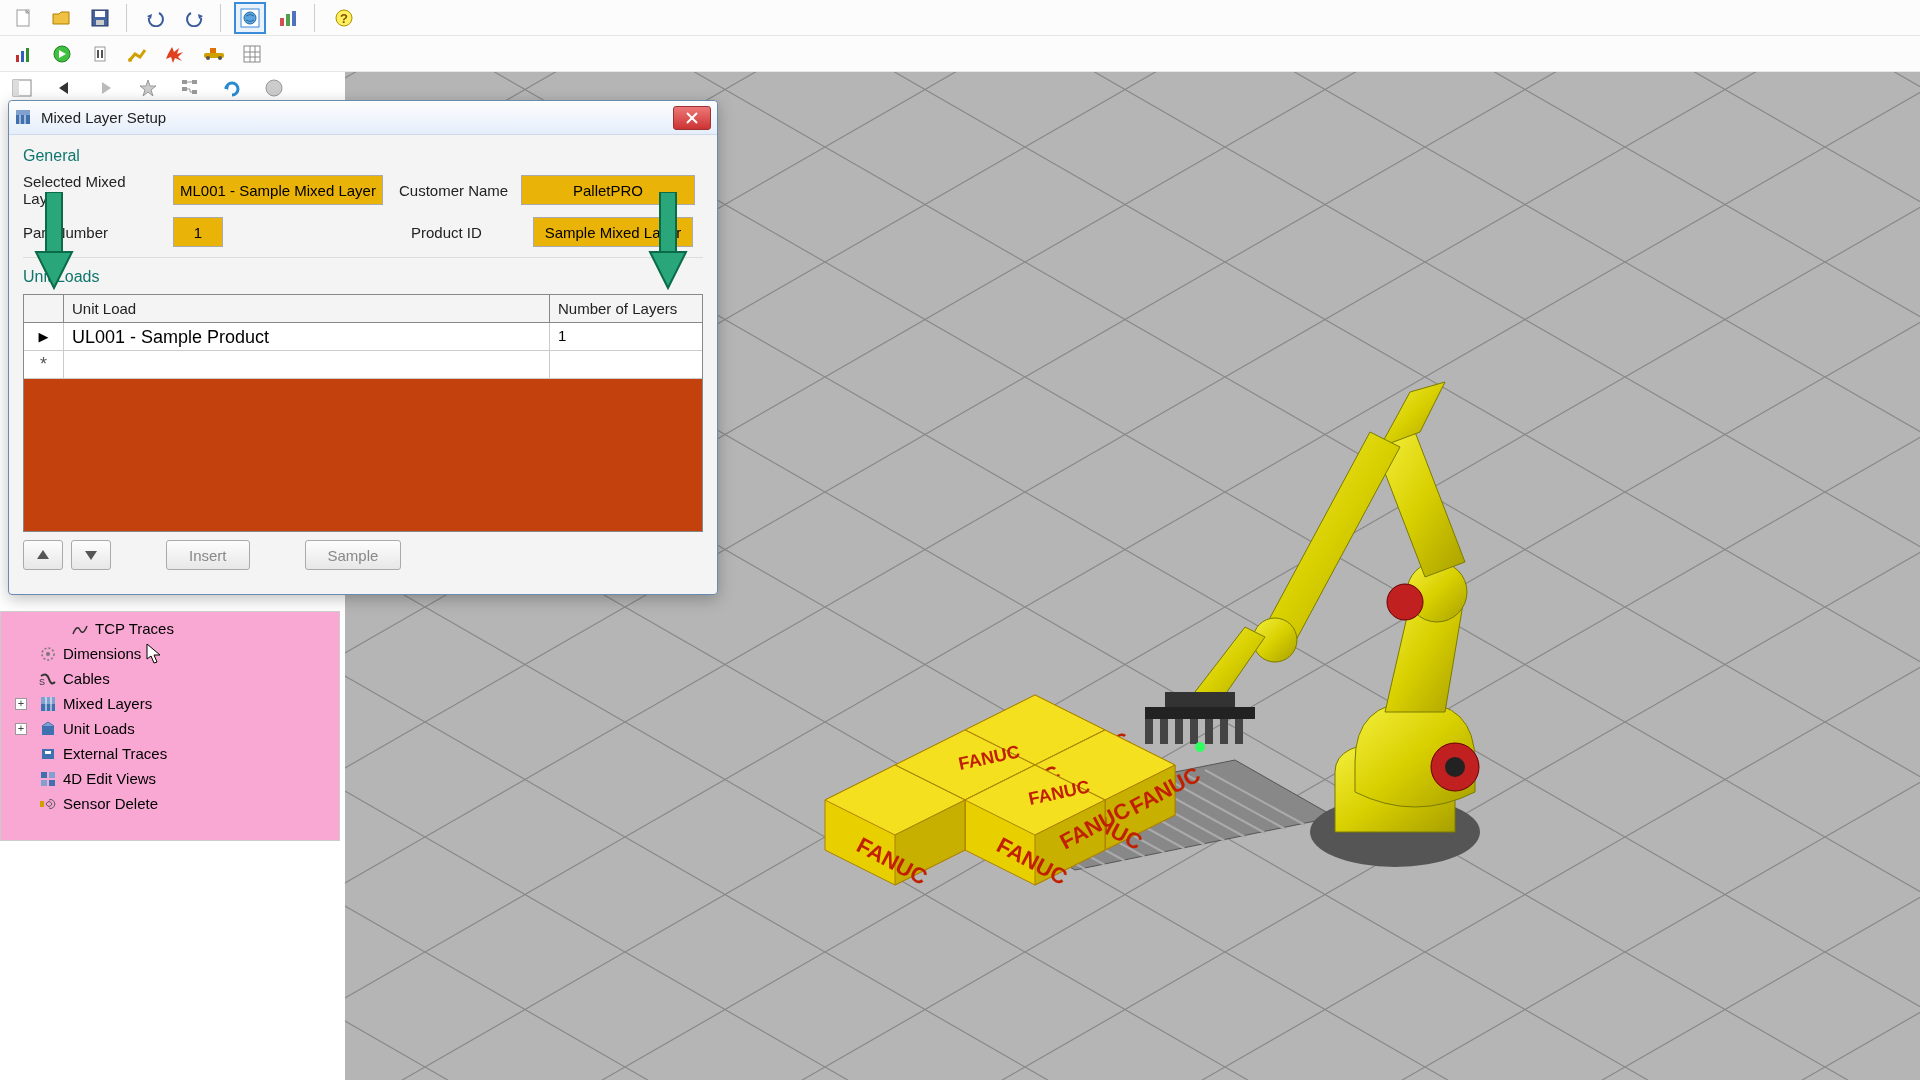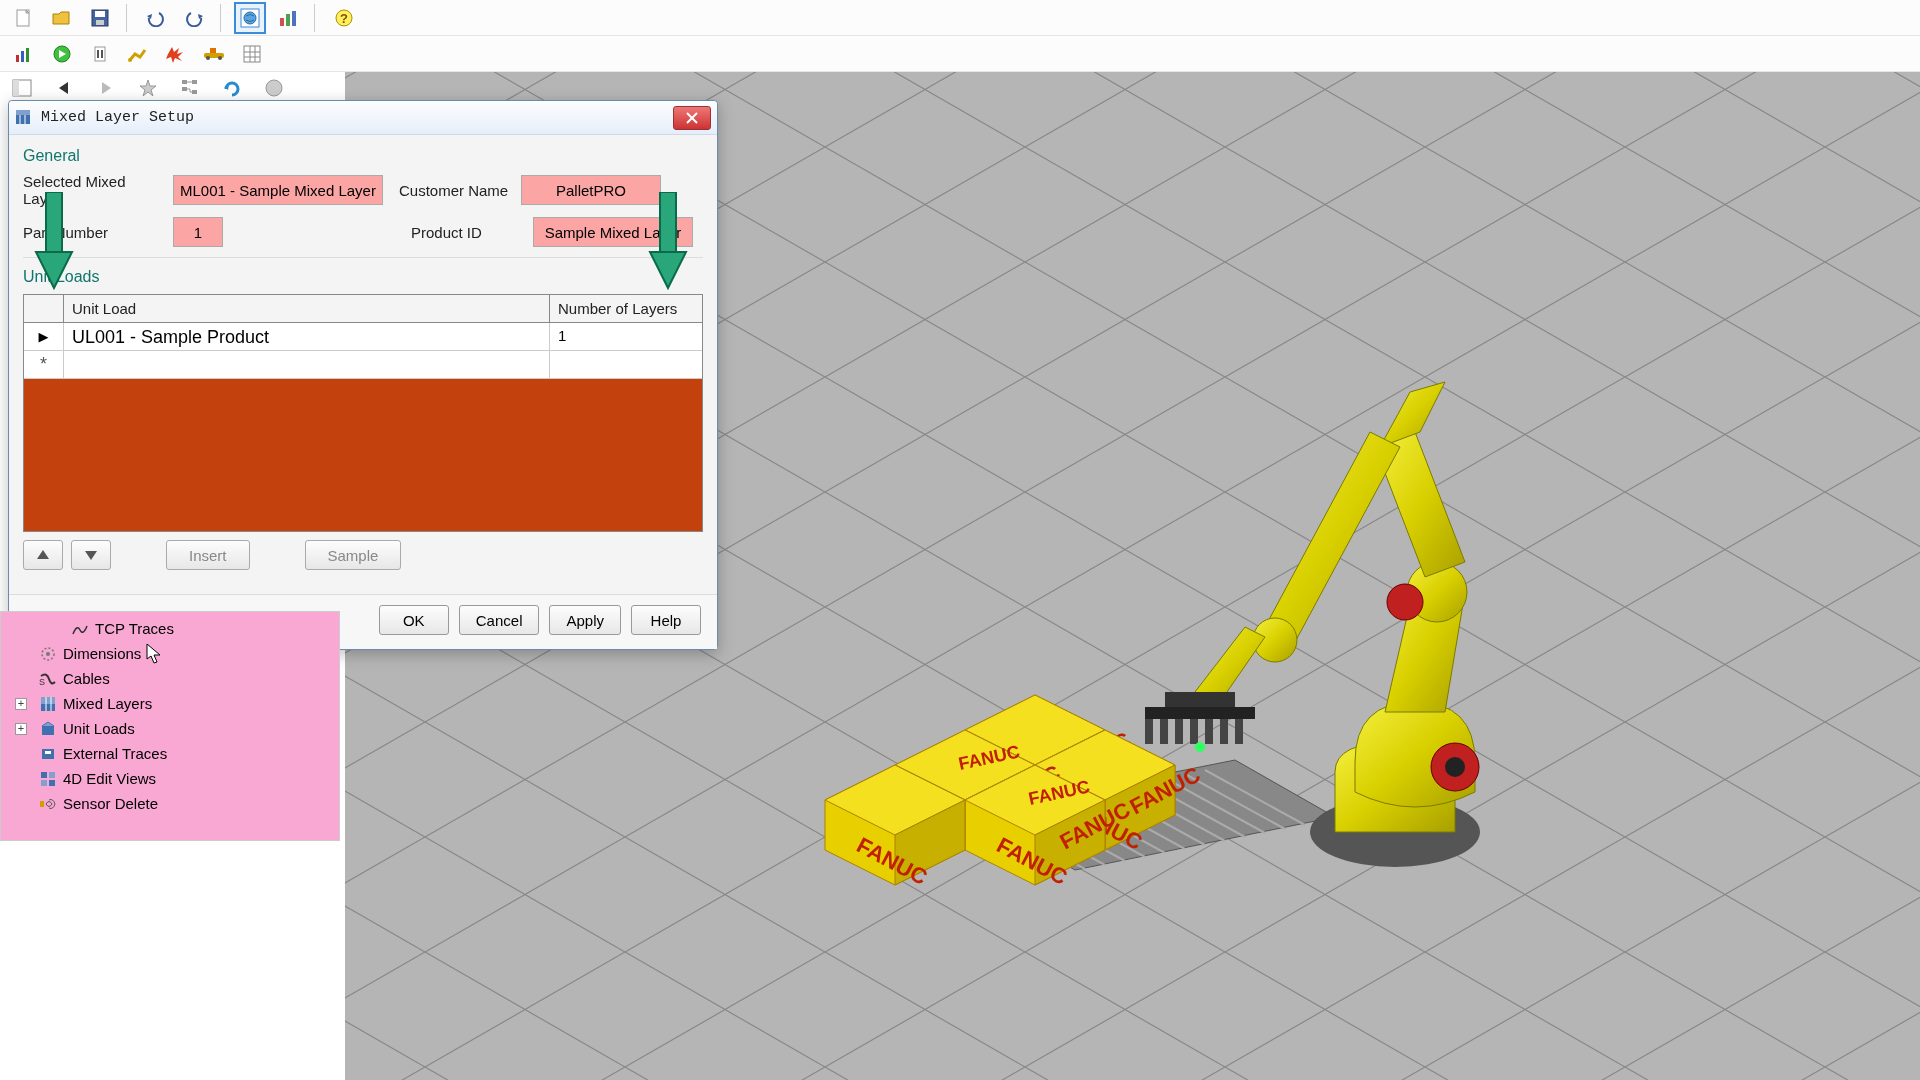--- a/index.html
+++ b/index.html
@@ -12,28 +12,28 @@
 .tb-sep { width: 4px; height: 28px; border-left: 1px solid #ccc; margin: 0 4px; }
 
 
 .viewport { position: absolute; top: 72px; left: 345px; right: 0; bottom: 0; background: #b0b0b0; overflow: hidden; }
 .viewport svg { width: 100%; height: 100%; }
 
 
 .dialog { position: absolute; left: 8px; top: 100px; width: 710px; background: #f4f4f4; border: 1px solid #6a8bb0; border-radius: 4px; box-shadow: 0 4px 16px rgba(0,0,0,0.25); }
 .titlebar { height: 34px; background: linear-gradient(#fdfdfd, #e5eefb); display: flex; align-items: center; padding: 0 6px; border-bottom: 1px solid #cfd9e8; border-radius: 4px 4px 0 0; }
 .titlebar .title-icon { width: 18px; height: 18px; margin-right: 8px; }
-.titlebar .title-text { font-size: 15px; color: #222; flex: 1; font-family: Liberation Mono, monospace; }
+.titlebar .title-text { font-size: 15px; color: #222; flex: 1; }
 .close-btn { width: 38px; height: 24px; background: linear-gradient(#e77, #c33); border: 1px solid #933; border-radius: 3px; color: #fff; display:flex; align-items:center; justify-content:center; cursor:pointer; }
 
 .dialog-body { padding: 12px 14px 8px 14px; }
 .section-label { font-size: 16px; color: #0f766e; margin-bottom: 8px; }
 .form-row { display: flex; align-items: center; gap: 12px; margin-bottom: 10px; }
 .form-label { font-size: 15px; color: #222; }
-.textbox { height: 30px; border: 1px solid #aaa; background: #fca5a5; font-size: 15px; padding: 2px 6px; text-align: center; }
+.textbox { height: 30px; border: 1px solid #aaa; background: #eab308; font-size: 15px; padding: 2px 6px; text-align: center; }
 .hr { border-top: 1px solid #ddd; margin: 6px 0 10px 0; }
 
 .grid-wrap { border: 1px solid #888; background: #c2410c; height: 238px; margin-bottom: 8px; }
 .grid-header { display: flex; background: #f4f4f4; border-bottom: 1px solid #888; height: 28px; }
 .gh-cell { border-right: 1px solid #888; padding: 4px 8px; font-size: 15px; color: #222; display:flex; align-items:center; }
 .gh-sel { width: 40px; }
 .gh-ul { flex: 1; }
 .gh-num { width: 152px; border-right: none; }
 .grid-row { display: flex; background: #fff; border-bottom: 1px solid #ccc; height: 28px; }
 .gr-sel { width: 40px; display:flex; align-items:center; justify-content:center; border-right:1px solid #ccc; font-size:13px; }
@@ -353,21 +353,21 @@
       </div>
   </div>
 
   <div class="dialog-body">
     <div class="section-label">General</div>
 
     <div class="form-row">
       <span class="form-label" style="width:138px">Selected Mixed Layer</span>
       <input class="textbox" style="width: 210px;" value="ML001 - Sample Mixed Layer">
       <span class="form-label" style="width:110px;margin-left:4px">Customer Name</span>
-      <input class="textbox" style="width: 140px;" value="PalletPRO">
+      <input class="textbox" style="width: 174px;" value="PalletPRO">
     </div>
 
     <div class="form-row">
       <span class="form-label" style="width:138px">Part Number</span>
       <input class="textbox" style="width: 50px;" value="1">
       <span style="width:160px"></span>
       <span class="form-label" style="width:110px;margin-left:4px">Product ID</span>
       <input class="textbox" style="width: 160px;" value="Sample Mixed Layer">
     </div>
 
@@ -401,26 +401,20 @@
       <button class="sm-btn">
           <svg width="14" height="12">
             <path d="M1 2 L13 2 L7 11 Z" fill="#555"></path>
           </svg>
         </button>
       <button class="big-btn disabled">Insert</button>
       <button class="big-btn disabled">Sample</button>
     </div>
   </div>
 
-  <div class="dialog-footer">
-    <button class="dlg-btn">OK</button>
-    <button class="dlg-btn">Cancel</button>
-    <button class="dlg-btn">Apply</button>
-    <button class="dlg-btn">Help</button>
-  </div>
 </div>
 
 <svg class="annot-arrow" style="left:34px; top:192px;" width="40" height="100">
   <rect x="12" y="0" width="16" height="62" fill="#2aa77a" stroke="#0a6a4a" stroke-width="2"></rect>
   <path d="M2 60 L38 60 L20 96 Z" fill="#2aa77a" stroke="#0a6a4a" stroke-width="2"></path>
 </svg>
 <svg class="annot-arrow" style="left:648px; top:192px;" width="40" height="100">
   <rect x="12" y="0" width="16" height="62" fill="#2aa77a" stroke="#0a6a4a" stroke-width="2"></rect>
   <path d="M2 60 L38 60 L20 96 Z" fill="#2aa77a" stroke="#0a6a4a" stroke-width="2"></path>
 </svg>

